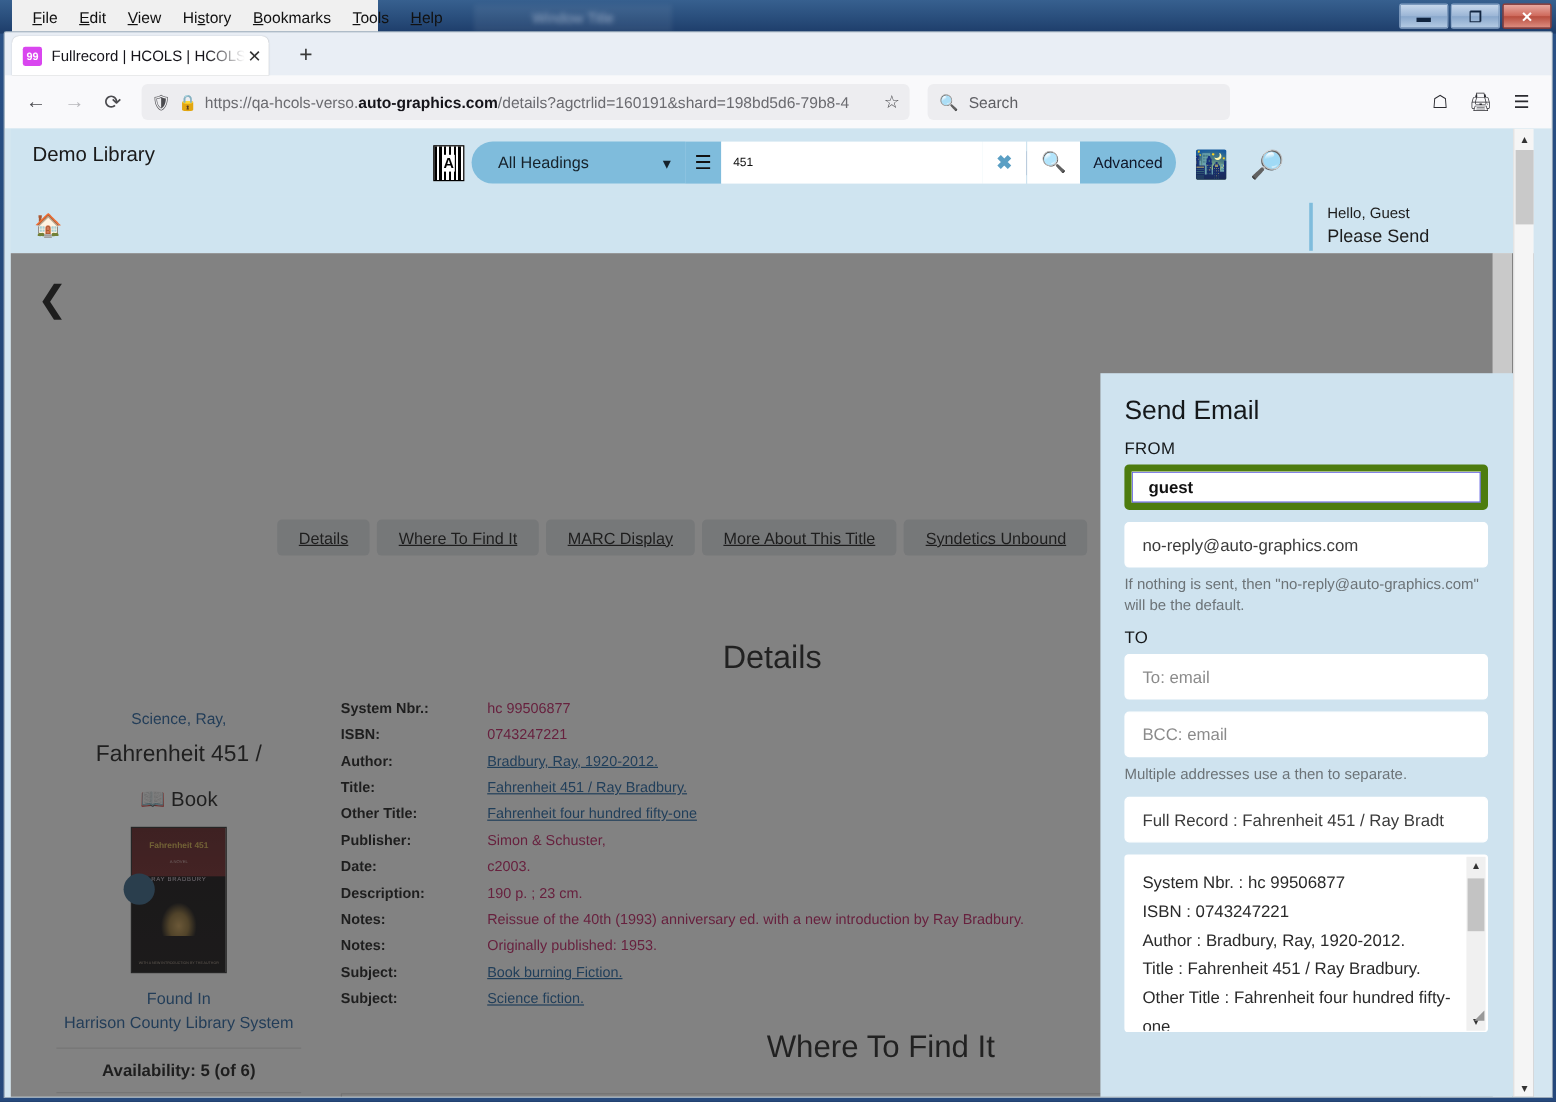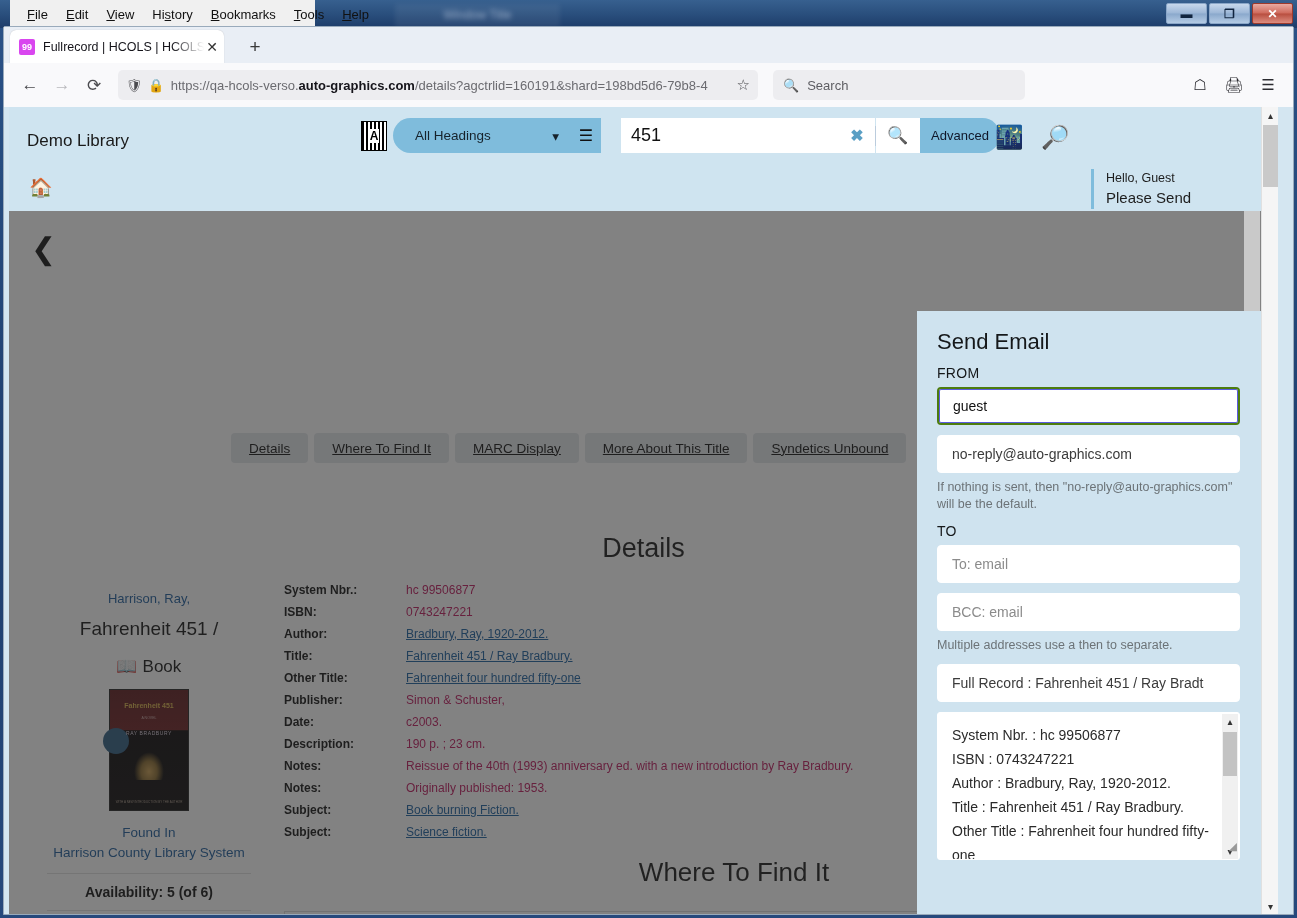--- a/index.html
+++ b/index.html
@@ -126,42 +126,42 @@
     position:absolute; left:0; top:80px; width:1291px; height:808px;
     background:#d4e6f1; overflow:hidden;
   }
   #page-inner { position:absolute; left:0; top:0; width:1274px; height:808px; }
 
   
   #libheader {
     position:absolute; left:5px; top:0; width:1269px; height:57px;
     background:#cfe4f0;
   }
-  #libname { position:absolute; left:18px; top:12px; font-size:17px; color:#1a1a1a;margin-top:12px; }
+  #libname { position:absolute; left:18px; top:12px; font-size:17px; color:#1a1a1a; }
   #searchwrap { position:absolute; left:352px; top:11px; display:flex; align-items:center; height:35px; }
   .barcode-ico {
     width:26px; height:30px; background:#fff; display:flex; align-items:center; justify-content:center;
     font-size:14px; color:#000; border:1px solid #000; margin-right:6px;
     background-image: repeating-linear-gradient(90deg,#000 0 2px,#fff 2px 4px);
   }
   .barcode-ico span {
     background:#fff; padding:0 1px; font-weight:bold; font-size:12px;
   }
   #headingsel {
     width:178px; height:35px; background:#7fbcdc; border-radius: 18px 0 0 18px;
     display:flex; align-items:center; justify-content:space-between;
     padding: 0 12px 0 22px; font-size:13.5px; color:#16222b;
   }
   #dbicon {
     width:30px; height:35px; background:#7fbcdc; display:flex; align-items:center; justify-content:center;
     font-size:16px; color:#111;
   }
   #searchinput {
     width:218px; height:35px; background:#fff; display:flex; align-items:center;
-    padding-left:10px; font-size:18px; color:#111;margin-left:20px;
+    padding-left:10px; font-size:10px; color:#111;
   }
   #clearbtn { width:36px; height:35px; background:#fff; display:flex; align-items:center;
               justify-content:center; color:#5a9fc4; font-size:16px; font-weight:bold; }
   #divider-sm { width:1px; height:20px; background:#bcd; }
   #magbtn { width:44px; height:35px; background:#fff; display:flex; align-items:center;
             justify-content:center; color:#3b7fa5; font-size:17px; }
   #advbtn {
     width:80px; height:35px; background:#7fbcdc; border-radius: 0 18px 18px 0;
     display:flex; align-items:center; justify-content:center; font-size:13px; color:#0f172a;
   }
@@ -245,21 +245,21 @@
     position:absolute; left:913px; top:204px; width:344px; height:704px;
     background:#cfe3ef; padding: 18px 20px 0 20px; overflow:hidden;
   }
   #em-title { font-size:22px; color:#15181a; margin-bottom:10px; }
   .em-lbl { font-size:14px; color:#15181a; margin: 4px 0 6px; letter-spacing:.3px; }
   .em-in {
     width:303px; height:38px; background:#fff; border:1px solid #fff; border-radius:4px;
     display:flex; align-items:center; padding-left:14px; font-size:14px; color:#3b3b3b;
     margin-bottom:10px;
   }
-  .em-in.focus { border:2px solid #4d7c0f; box-shadow:0 0 0 1px #5b5be0 inset; color:#111; }
+  .em-in.focus { border:6px solid #4d7c0f; box-shadow:0 0 0 1px #5b5be0 inset; color:#111;font-weight:bold; }
   .em-in.ph { color:#8b8b8b; }
   .em-note { font-size:12.5px; color:#6c7377; line-height:17px; margin: -4px 0 10px; }
   #em-body {
     width:303px; height:148px; background:#fff; border-radius:3px; position:relative;
     padding: 10px 22px 0 14px; font-size:14px; color:#2a2a2a; line-height:24px;
     overflow:hidden; border:1px solid #fff;
   }
   #em-sb { position:absolute; right:1px; top:1px; width:16px; height:146px; background:#f0f0f0; }
   #em-sb .up, #em-sb .dn { height:16px; display:flex; align-items:center; justify-content:center;
                            font-size:10px; color:#333; }
@@ -396,21 +396,21 @@
                 <span>More About This Title</span>
               </div>
             <div class="ctab">
                 <span>Syndetics Unbound</span>
               </div>
           </div>
 
           <div id="details-h">Details</div>
 
           <div id="leftcol">
-            <div id="l-author">Harrison, Ray,</div>
+            <div id="l-author">Science, Ray,</div>
             <div id="l-title">Fahrenheit 451 /</div>
             <div id="l-type">
               <span>📖</span>
               <span>Book</span>
             </div>
             <div id="cover">
               <div class="bluedot"></div>
               <div class="ct">Fahrenheit 451</div>
               <div class="cs">A NOVEL</div>
               <div class="ca">RAY BRADBURY</div>

